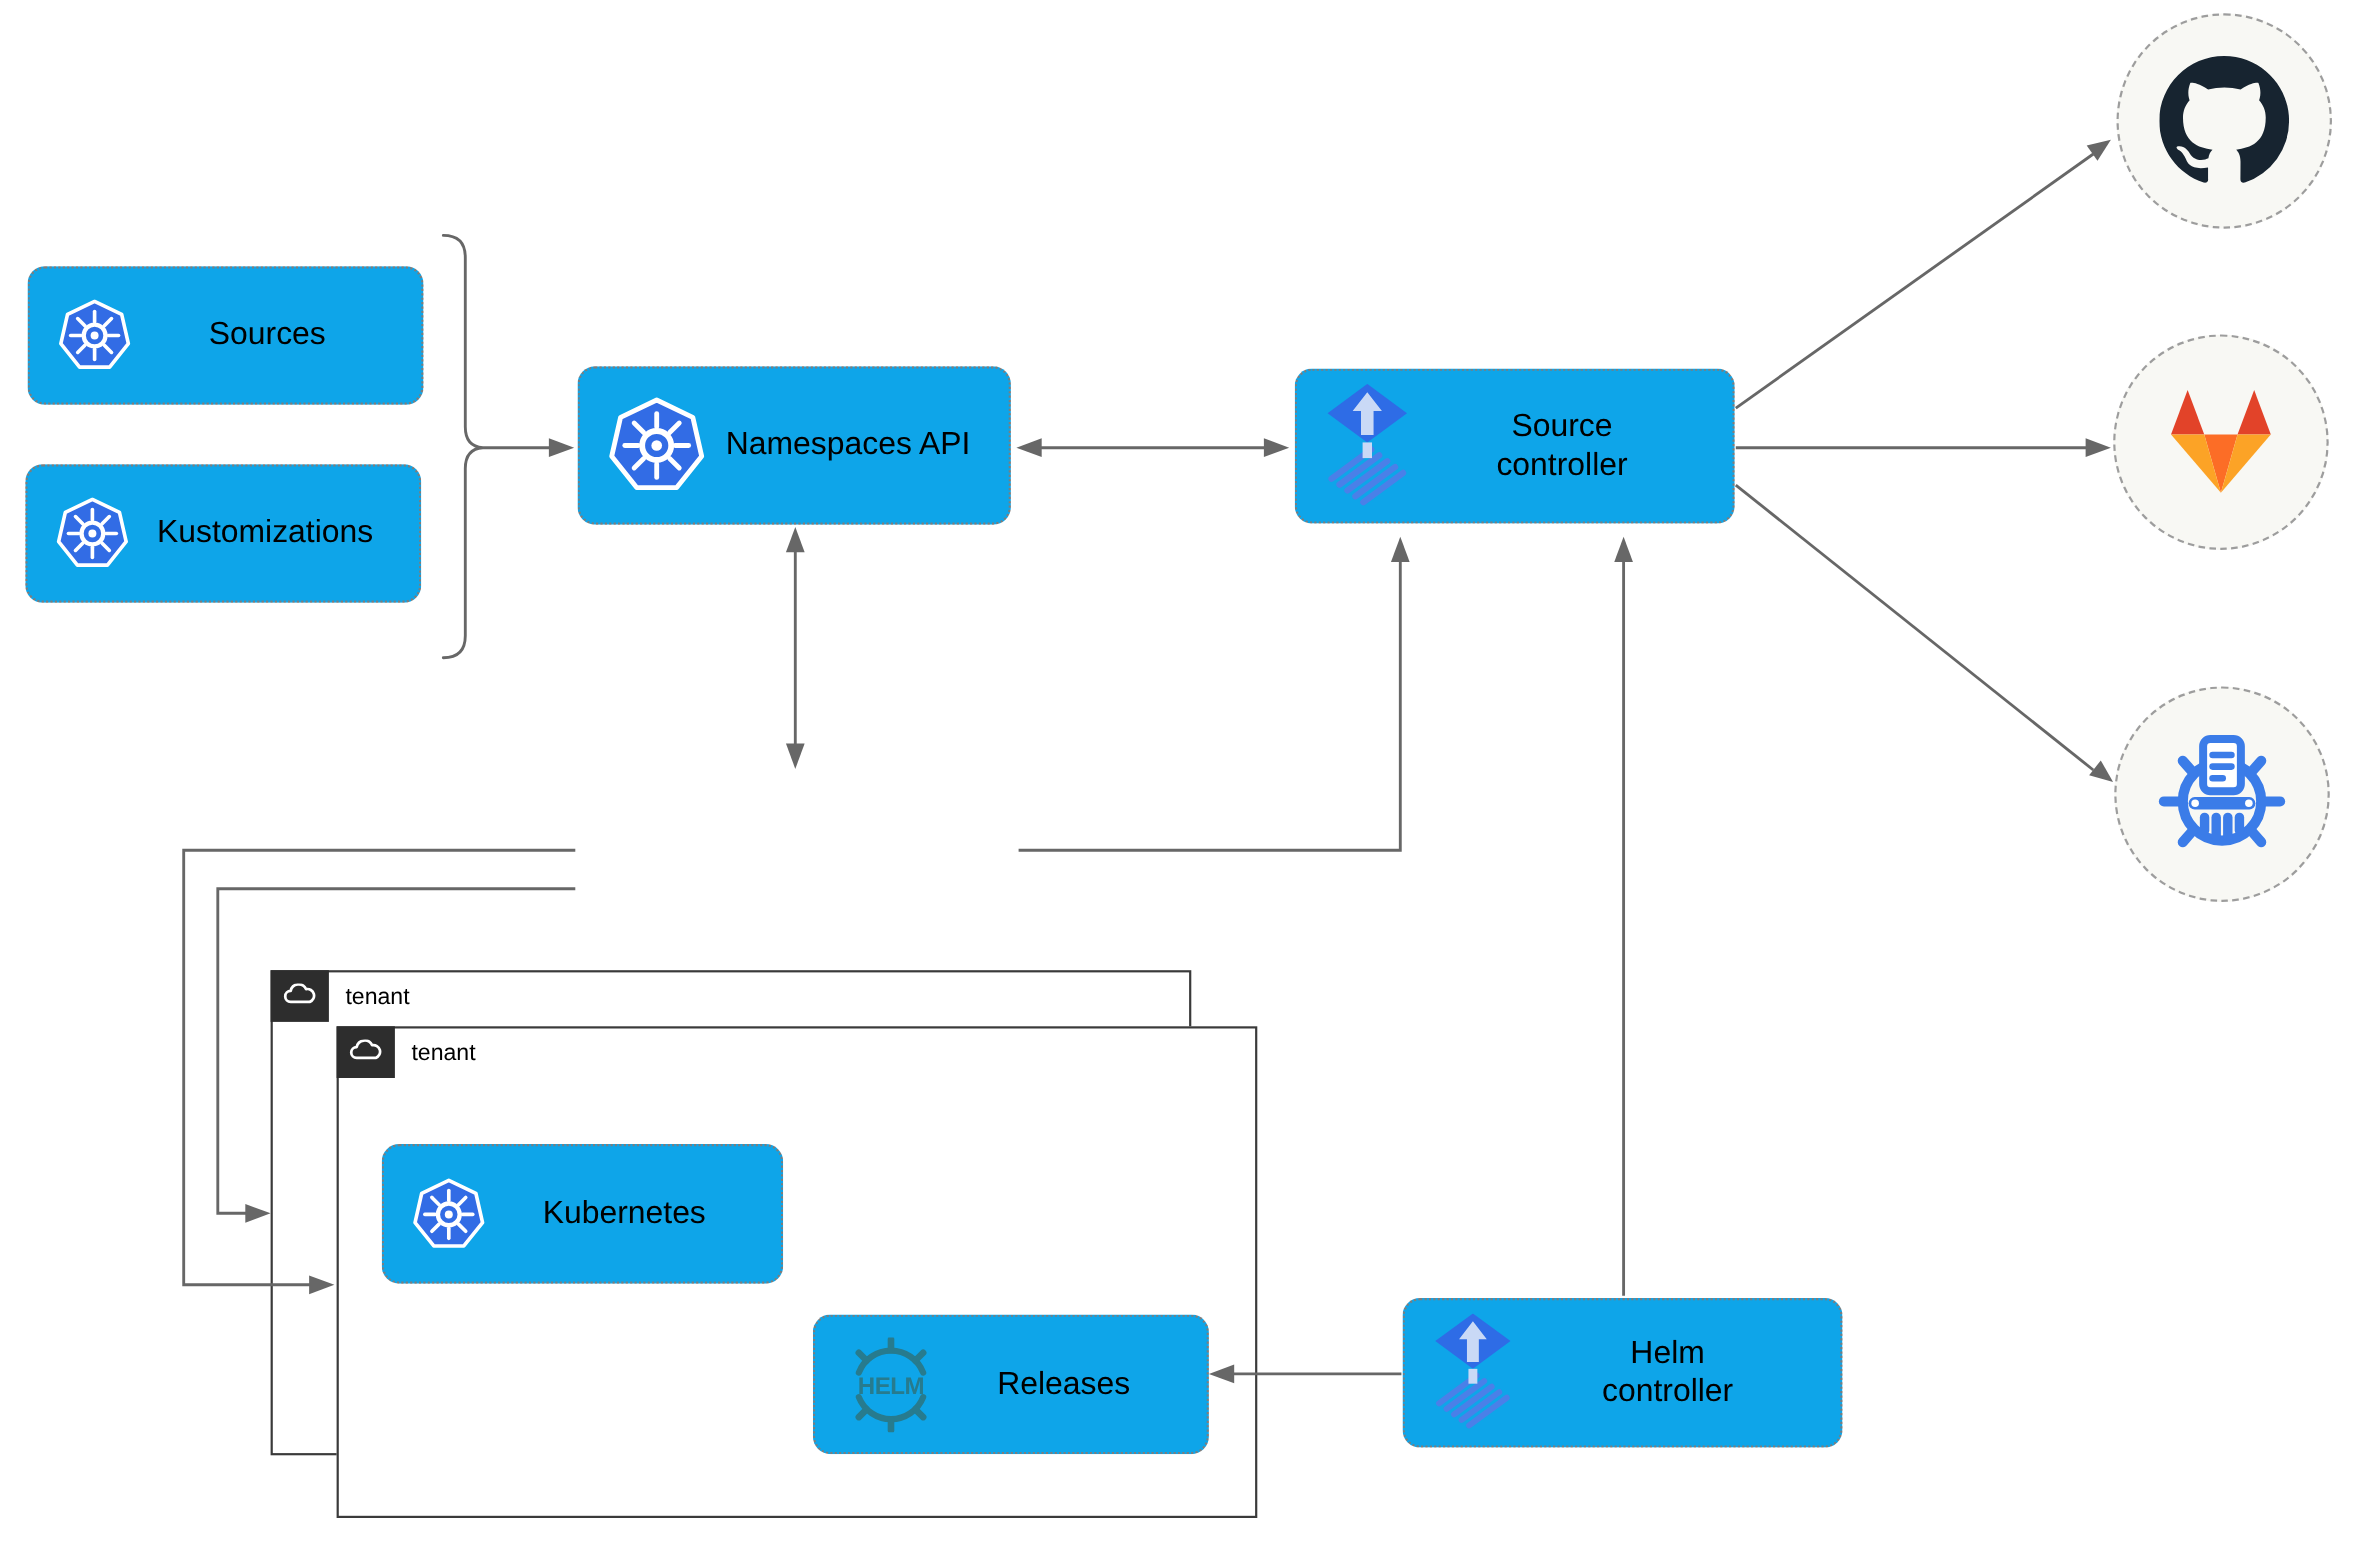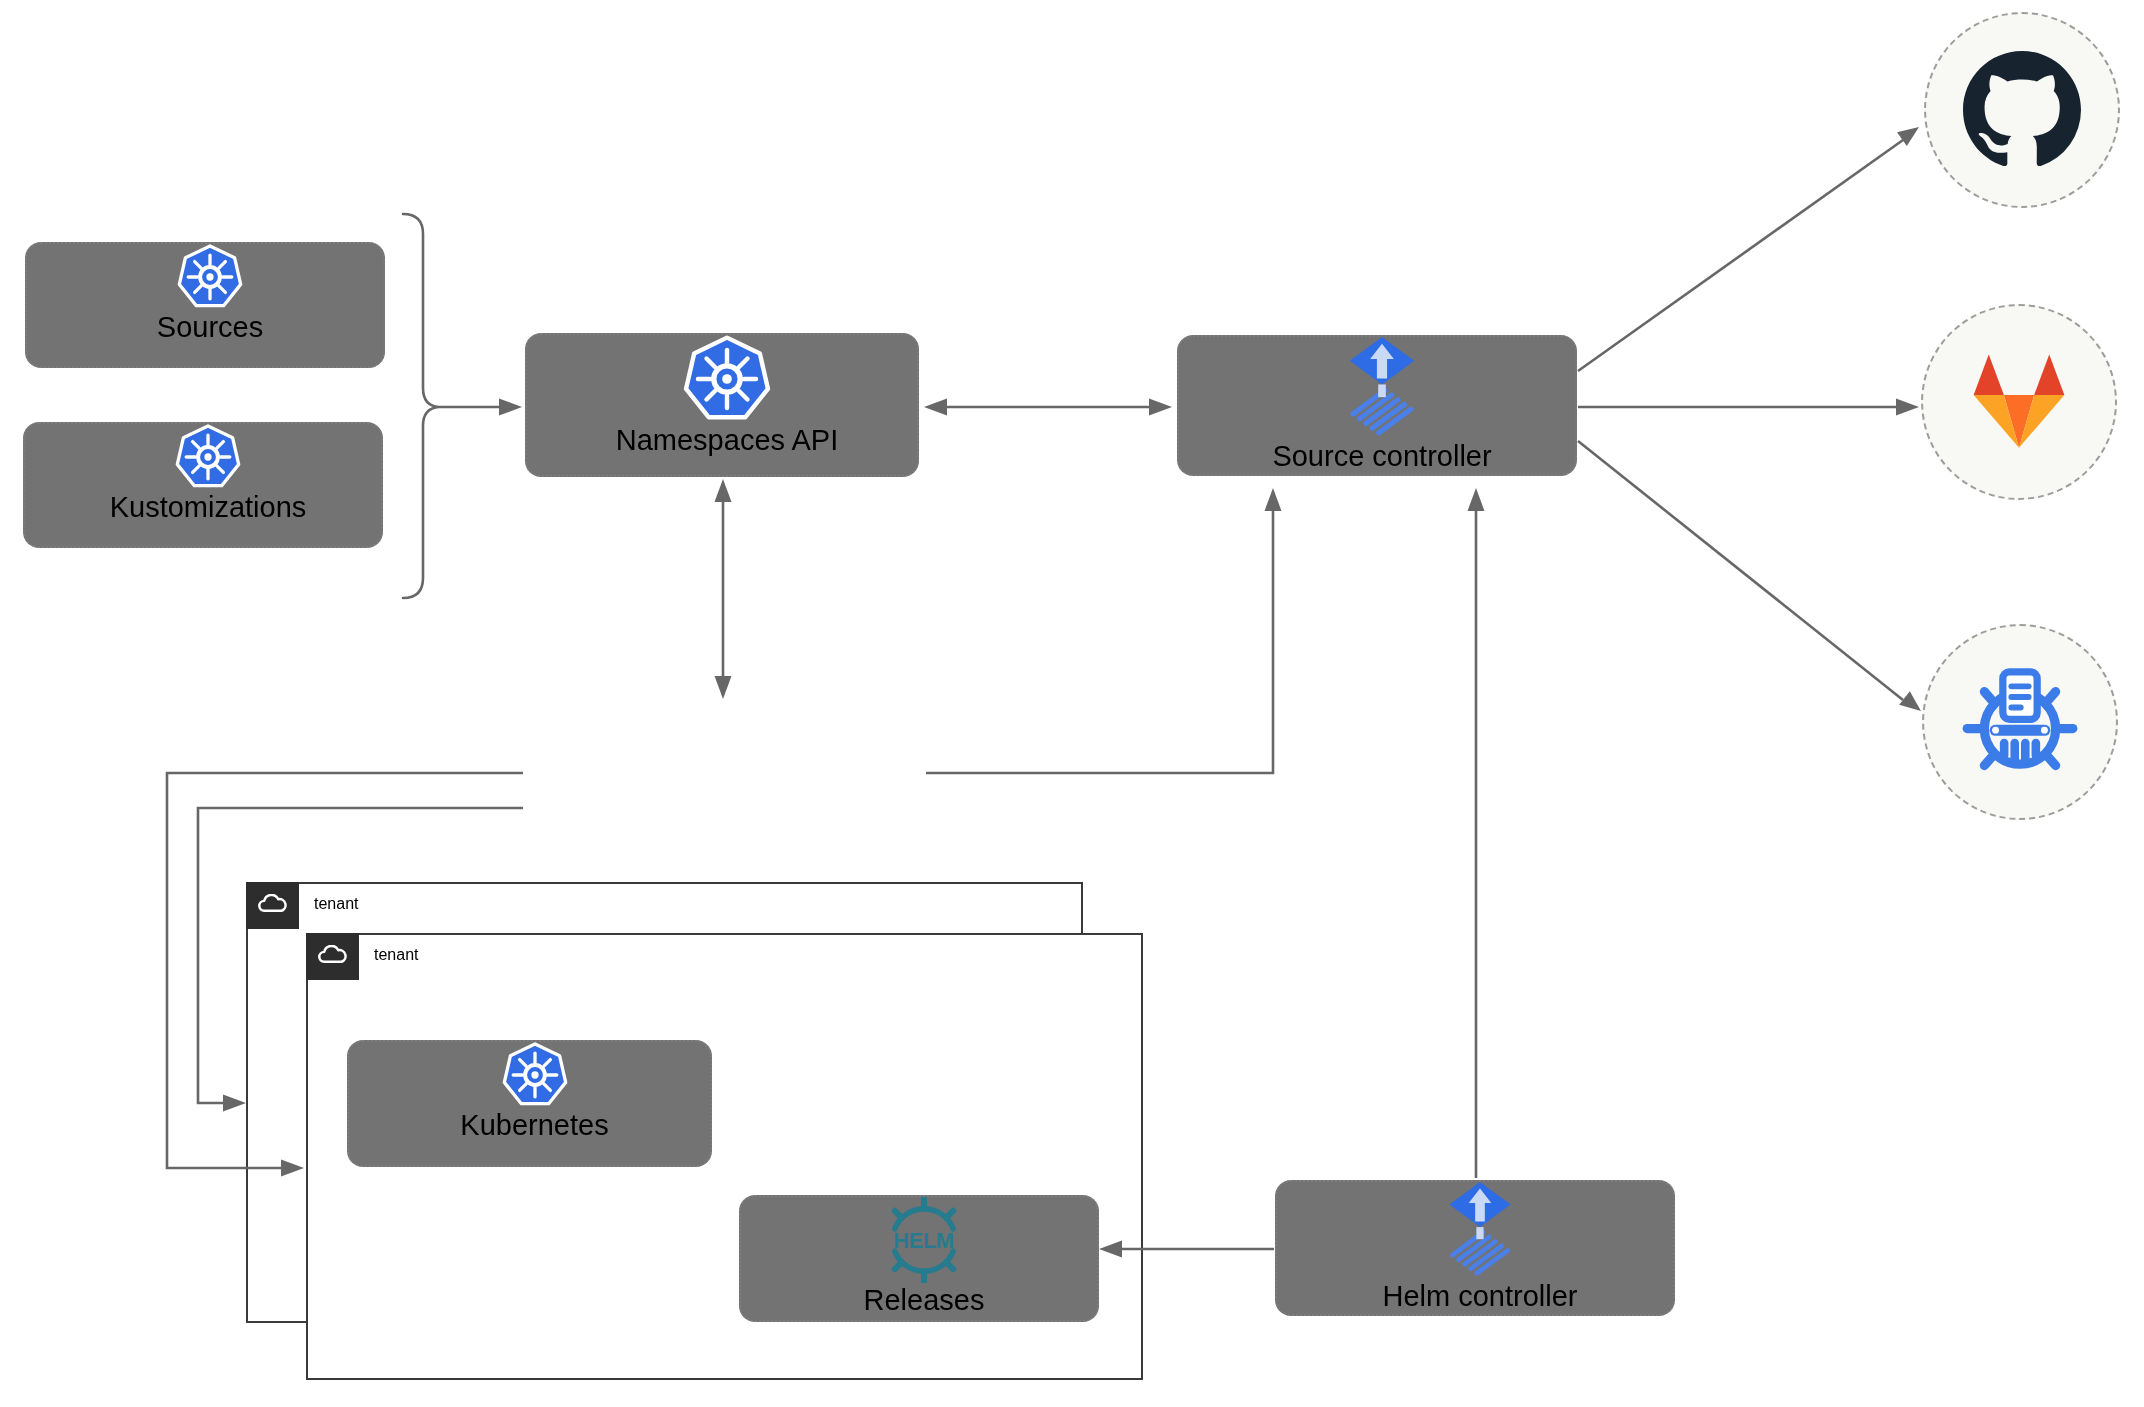--- a/index.html
+++ b/index.html
@@ -1,25 +1,25 @@
 <!DOCTYPE html>
 <html><head>
 <meta charset="utf-8">
 <style>
   html,body{margin:0;padding:0;background:#ffffff;font-family:"Liberation Sans",sans-serif;}
   .canvas{position:relative;width:2144px;height:1407px;background:#ffffff;overflow:hidden;}
 
-  .node{position:absolute;background:#737373;border:2.5px dotted #7d7d7d;border-radius:16px;
-        display:flex;align-items:center;padding:0 16px 0 26px;box-sizing:border-box;flex-direction:column;}
+  .node{position:absolute;background:#0ea5e9;border:2.5px dotted #7d7d7d;border-radius:16px;
+        display:flex;align-items:center;padding:0 16px 0 26px;box-sizing:border-box;}
   .node .lbl{flex:1;text-align:center;font-size:29px;color:#000;line-height:1.22;}
 
   .tenant{position:absolute;background:#ffffff;border:2.5px solid #3a3a3a;box-sizing:border-box;}
   .tab{position:absolute;left:-2.5px;top:-2.5px;width:53px;height:47px;background:#2d2d2d;
        display:flex;align-items:center;justify-content:center;}
-  .tlabel{position:absolute;left:66px;top:11px;font-size:16px;color:#000;}
+  .tlabel{position:absolute;left:66px;top:11px;font-size:21px;color:#000;}
 
   .remote{position:absolute;width:196px;height:196px;border-radius:50%;border:2.5px dashed #9d9d9d;
           background:#f8f8f4;display:flex;align-items:center;justify-content:center;box-sizing:border-box;}
 
   .connectors{position:absolute;left:0;top:0;pointer-events:none;}
   .edge{stroke:#676767;stroke-width:2.6;fill:none;}
   .head{fill:#676767;stroke:none;}
 </style>
 </head>
 <body>

